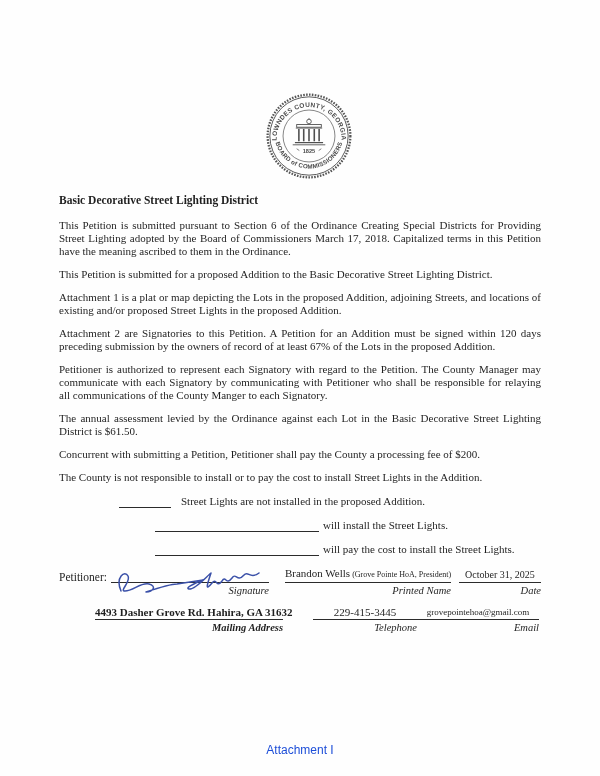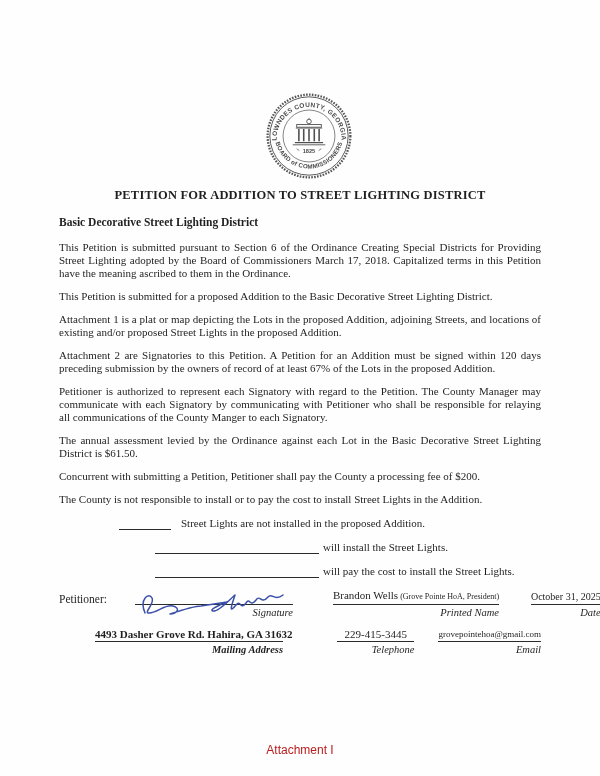--- a/index.html
+++ b/index.html
@@ -40,21 +40,21 @@
     display: inline-block; width: 52px; border-bottom: 1px solid #2b2b2b;
     text-align: center; font-weight: bold; height: 13px; vertical-align: bottom;
     margin-right: 10px;
   }
   .fill { margin-top: 11px; margin-left: 96px; line-height: 13px; }
   .blank-long {
     display: inline-block; width: 164px; border-bottom: 1px solid #2b2b2b;
     height: 13px; vertical-align: bottom; margin-right: 4px;
   }
 
-  .sig-row { display: flex; margin-top: 10px; align-items: flex-end; gap: 24px; }
+  .sig-row { display: flex; margin-top: 10px; align-items: flex-end; }
   .pet-label { padding-bottom: 14px; margin-right: 4px; font-size: 11.5px; }
   .sig-col { display: flex; flex-direction: column; }
   .val-line {
     border-bottom: 1px solid #2b2b2b; text-align: center;
     line-height: 14px; min-height: 14px; white-space: nowrap;
   }
   .caption { text-align: right; font-style: italic; font-size: 10.5px; line-height: 13px; margin-top: 1px; }
   .col-signature { width: 172px; }
   .col-signature .val-line { border-bottom-color: #2b2b2b; height: 16px; }
   .signature-svg { display: block; margin: 0 auto -5px auto; }
@@ -64,21 +64,21 @@
   .row2 { margin-left: 36px; margin-top: 8px; }
   .col-address { width: 188px; font-weight: bold; }
   .col-phone { width: 104px; margin-left: 30px; }
   .col-email { width: 122px; font-size: 9px; }
   .col-email .val-line { line-height: 13px; }
 
   .footer {
     position: absolute; left: 0; right: 0; top: 743px;
     text-align: center;
     font-family: "Liberation Sans", "DejaVu Sans", sans-serif;
-    font-size: 12px; color: #b91c1c;
+    font-size: 12px; color: #1d4ed8;
   }
 </style>
 </head>
 <body>
 
 <div class="page">
   <div class="content">
 
     <div class="seal-row">
       <svg class="seal" viewBox="0 0 100 100">
@@ -102,21 +102,20 @@
           <line x1="61.5" y1="42" x2="61.5" y2="56" stroke-width="1.8"></line>
           <line x1="35" y1="41" x2="65" y2="41" stroke-width="1"></line>
           <line x1="34" y1="57.5" x2="66" y2="57.5" stroke-width="1.4"></line>
           <line x1="31.5" y1="60" x2="68.5" y2="60" stroke-width="1"></line>
         </g>
         <text x="50" y="69.5" font-size="6.4" text-anchor="middle">1825</text>
         <path d="M 39,66.5 L 36,64.5 M 61,66.5 L 64,64.5" stroke="#4f4f4f" stroke-width="0.8" fill="none"></path>
       </svg>
     </div>
 
-    <h1 class="title">PETITION FOR ADDITION TO STREET LIGHTING DISTRICT</h1>
     <h2 class="subtitle">Basic Decorative Street Lighting District</h2>
 
     <p class="para first">This Petition is submitted pursuant to Section 6 of the Ordinance Creating Special Districts for Providing Street Lighting adopted by the Board of Commissioners March 17, 2018. Capitalized terms in this Petition have the meaning ascribed to them in the Ordinance.</p>
     <p class="para">This Petition is submitted for a proposed Addition to the Basic Decorative Street Lighting District.</p>
 
     <p class="para"><span class="u">Attachment 1</span><span> is a plat or map depicting the Lots in the proposed Addition, adjoining Streets, and locations of existing and/or proposed Street Lights in the proposed Addition.</span></p>
 
     <p class="para"><span class="u">Attachment 2</span><span> are Signatories to this Petition. A Petition for an Addition must be signed within 120 days preceding submission by the owners of record of at least 67% of the Lots in the proposed Addition.</span></p>
 
     <p class="para">Petitioner is authorized to represent each Signatory with regard to the Petition. The County Manager may communicate with each Signatory by communicating with Petitioner who shall be responsible for relaying all communications of the County Manger to each Signatory.</p>

